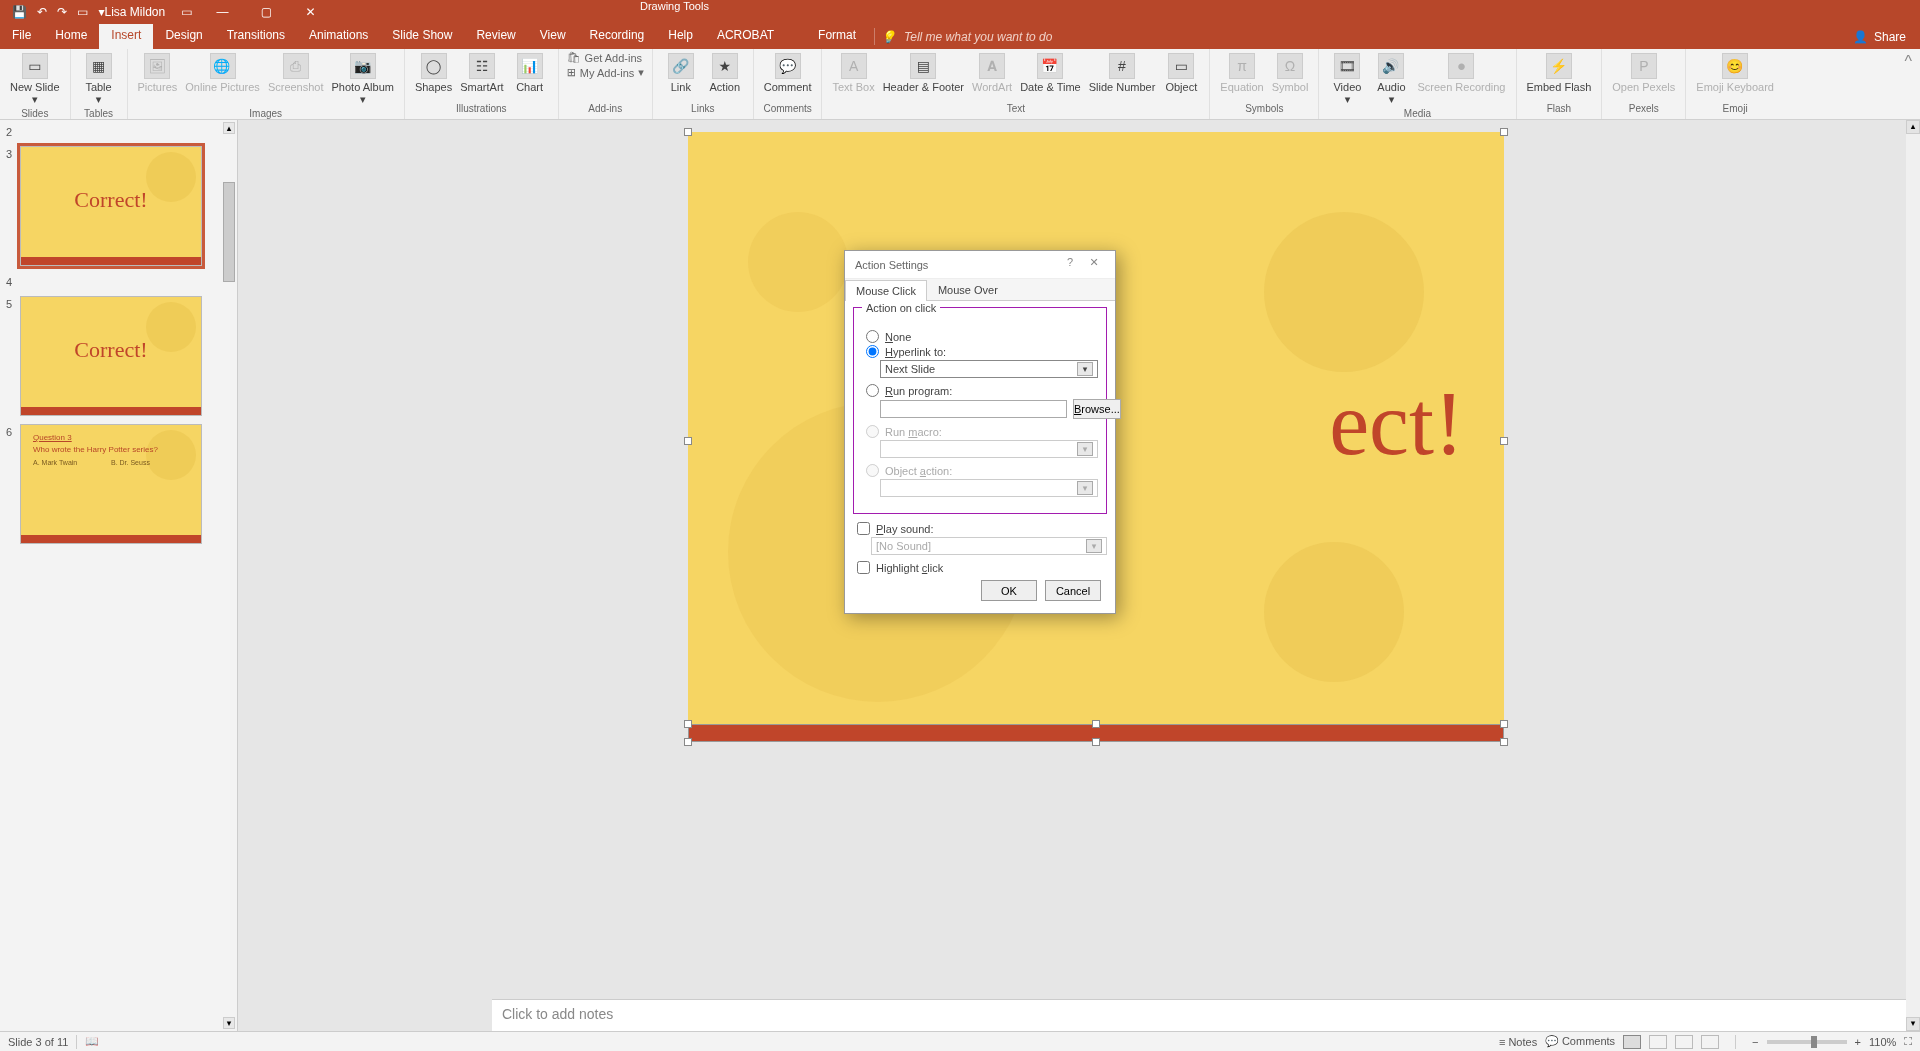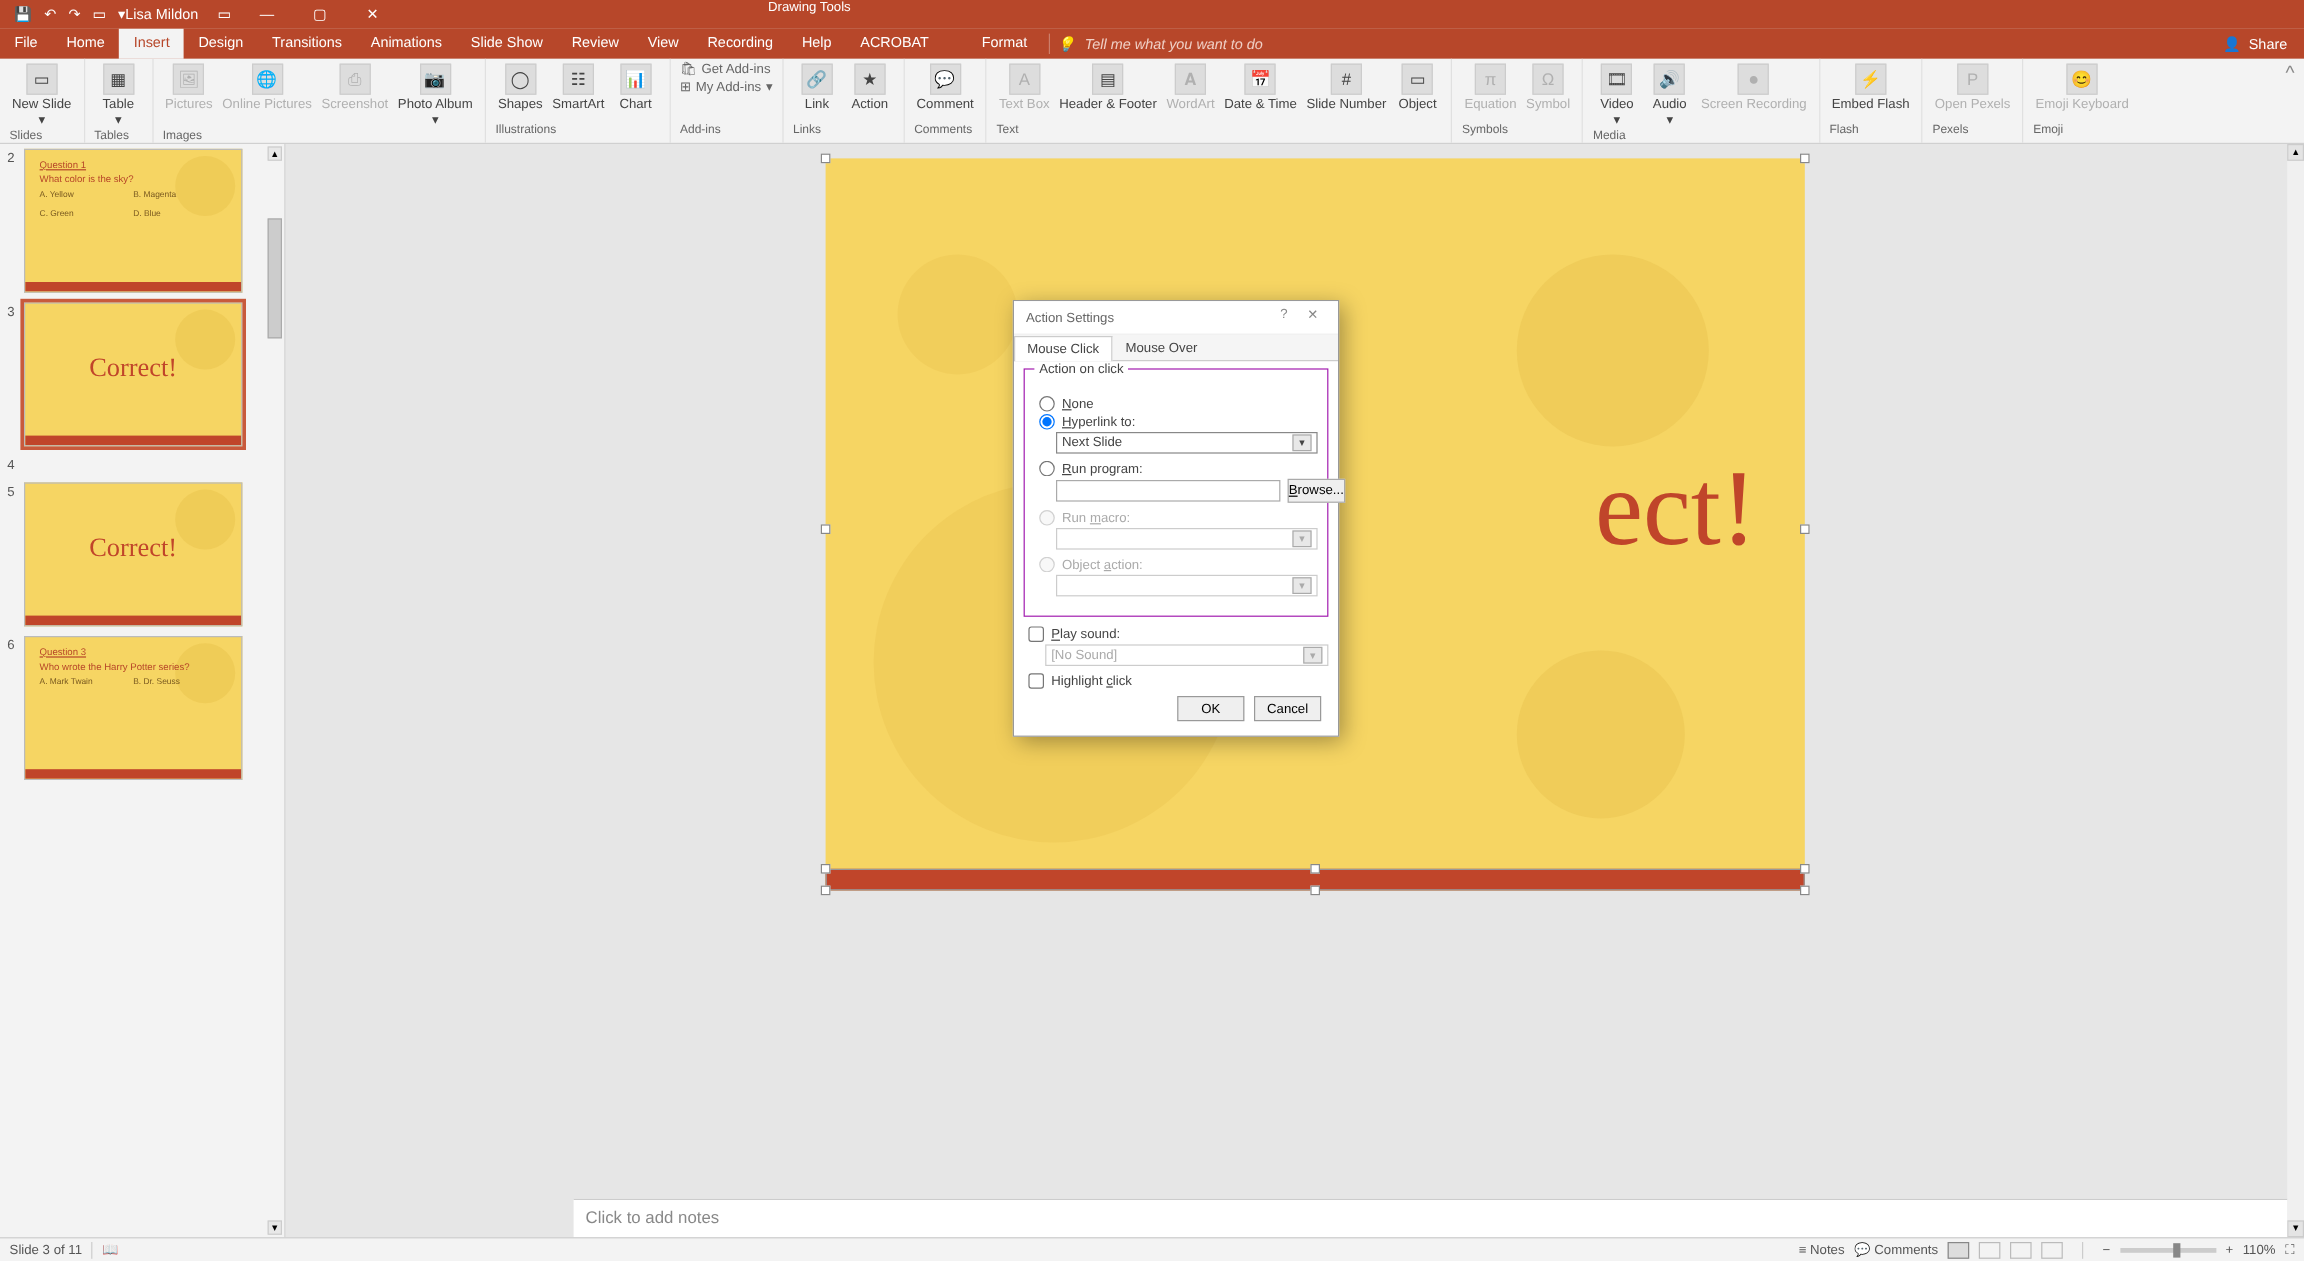--- a/index.html
+++ b/index.html
@@ -20,21 +20,21 @@
 .tabstrip .tab.active { background: #f3f3f3; color: #b7472a; }
 .tabstrip .tab.context { margin-left: 20px; }
 .tabstrip .sep { width: 1px; background: rgba(255,255,255,.3); margin: 4px 6px; }
 .tabstrip .tellme { display: flex; align-items: center; gap: 8px; color: #f0d0c6; font-style: italic; }
 .tabstrip .share { margin-left: auto; display: flex; align-items: center; gap: 6px; padding-right: 14px; }
 
 
 .ribbon { height: 71px; background: #f3f3f3; border-bottom: 1px solid #d0d0d0; display: flex; }
 .group { border-right: 1px solid #e0e0e0; padding: 2px 8px 0 8px; display: flex; flex-direction: column; }
 .group .items { flex: 1; display: flex; gap: 4px; align-items: flex-start; }
-.group .label { height: 16px; font-size: 10px; color: #666; }
+.group .label { height: 16px; font-size: 10px; color: #666; text-align: center; }
 .btn { display: flex; flex-direction: column; align-items: center; justify-content: flex-start; font-size: 11px; color: #444; cursor: pointer; padding: 2px 2px; min-width: 40px; }
 .btn.disabled { color: #b0b0b0; }
 .btn .ico { width: 26px; height: 26px; background: #ddd; border: 1px solid #ccc; margin-bottom: 2px; display:flex; align-items:center; justify-content:center; font-size:14px; }
 .vsmall { display: flex; flex-direction: column; gap: 2px; }
 .vsmall .row { display: flex; align-items: center; gap: 4px; font-size: 11px; color: #666; cursor:pointer; }
 
 
 .workarea { position: absolute; top: 120px; bottom: 20px; left: 0; right: 0; display: flex; }
 
 
@@ -57,21 +57,21 @@
 .canvas { flex:1; background:#e6e6e6; position:relative; overflow:hidden; }
 .slide { position:absolute; left:450px; top:12px; width:816px; height:610px; background:#f6d563; }
 .slide .redbottom { position:absolute; bottom:0; left:0; right:0; height:18px; background:#c0452a; border:1px solid #999; }
 .slide .handles .h { position:absolute; width:8px; height:8px; background:#fff; border:1px solid #888; }
 .slide .correct { position:absolute; top:240px; right:40px; font-size:90px; color:#c0452a; font-family:Georgia,serif; }
 .slide .decor1 { position:absolute; right:80px; top:80px; width:160px; height:160px; border-radius:50%; background:rgba(234,196,80,.5); }
 .slide .decor2 { position:absolute; right:100px; bottom:60px; width:140px; height:140px; border-radius:50%; background:rgba(234,196,80,.5); }
 .slide .decor3 { position:absolute; left:40px; bottom:40px; width:300px; height:300px; border-radius:50%; background:rgba(234,196,80,.4); }
 .slide .decor4 { position:absolute; left:60px; top:80px; width:100px; height:100px; border-radius:50%; background:rgba(234,196,80,.4); }
 
-.notespane { position:absolute; left:240px; right:14px; bottom:0; height:32px; background:#fff; border-top:1px solid #ccc; padding:6px 10px; color:#888; font-size:14px; }
+.notespane { position:absolute; left:254px; right:14px; bottom:0; height:32px; background:#fff; border-top:1px solid #ccc; padding:6px 10px; color:#888; font-size:14px; }
 .vscroll { position:absolute; right:0; top:0; bottom:0; width:14px; background:#f0f0f0; }
 .vscroll .arrw { height:14px; background:#e4e4e4; border:1px solid #ccc; text-align:center; font-size:9px; cursor:pointer; }
 
 
 .statusbar { position:absolute; bottom:0; left:0; right:0; height:20px; background:#f3f3f3; border-top:1px solid #ccc; display:flex; align-items:center; font-size:11px; color:#555; padding:0 8px; }
 .statusbar .sep { width:1px; height:14px; background:#ccc; margin:0 8px; }
 .statusbar .right { margin-left:auto; display:flex; align-items:center; gap:8px; }
 .viewbtn { width:18px; height:14px; border:1px solid #bbb; cursor:pointer; }
 .viewbtn.active { background:#ddd; border-color:#888; }
 .slider { width:80px; height:4px; background:#ccc; position:relative; }
@@ -349,30 +349,20 @@
     </div>
 
   <div style="margin-left:auto; padding:4px 8px; color:#888; cursor:pointer;">^</div>
 </div>
 
 <div class="workarea">
   <div class="slidepanel">
     <div id="thumbs">
         <div class="thumbwrap">
           <div class="num">2</div>
-          <div class="thumb">
-            <div class="ghost1"></div>
-            <div class="redbar"></div>
-            <div class="qtitle">Question 1</div>
-            <div class="qbody">What color is the sky?</div>
-            <div class="ans" style="top:34px;left:12px;">A.   Yellow</div>
-            <div class="ans" style="top:34px;left:90px;">B.   Magenta</div>
-            <div class="ans" style="top:50px;left:12px;">C.   Green</div>
-            <div class="ans" style="top:50px;left:90px;">D.   Blue</div>
-          </div>
         </div>
         <div class="thumbwrap">
           <div class="num">3</div>
           <div class="thumb sel">
             <div class="ghost1"></div>
             <div class="redbar"></div>
             <div class="bigcorrect">Correct!</div>
           </div>
         </div>
         <div class="thumbwrap">

